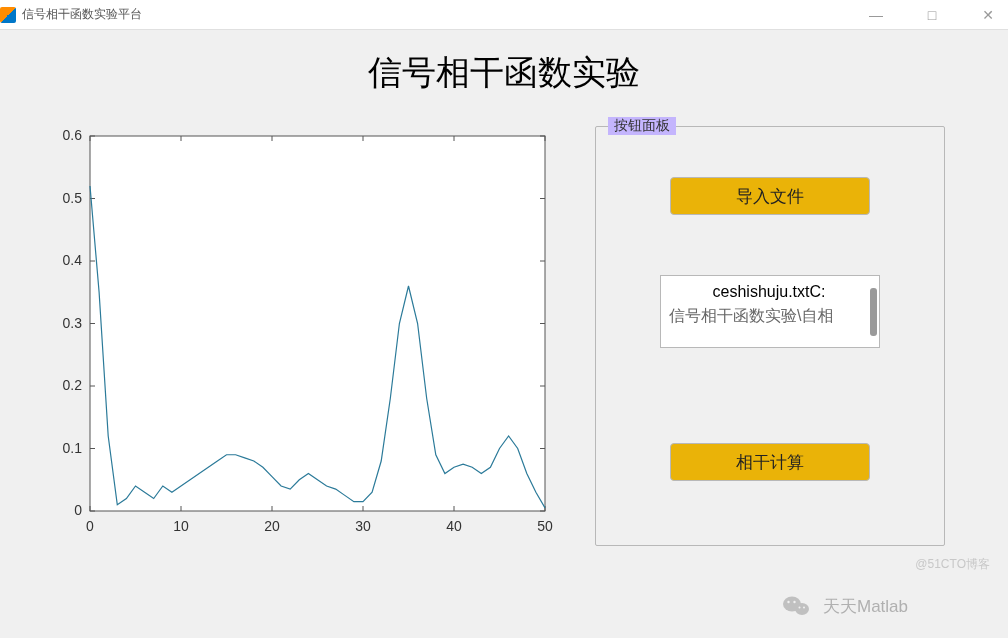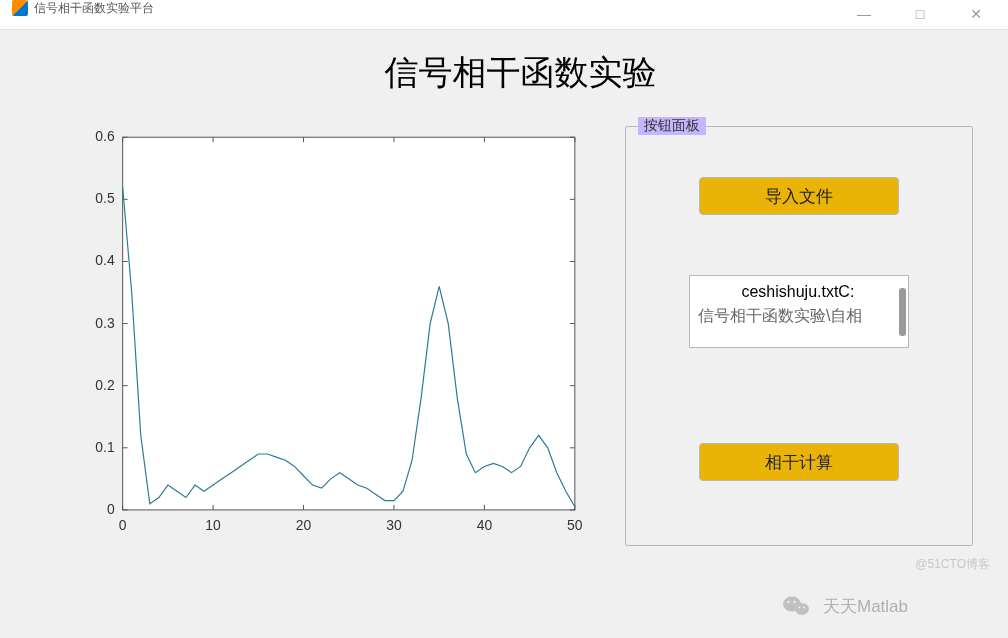--- a/index.html
+++ b/index.html
@@ -9,21 +9,22 @@
       width: 1008px;
       height: 638px;
       overflow: hidden;
       position: relative;
     }
     .titlebar {
       height: 30px;
       background: #ffffff;
       border-bottom: 1px solid #e0e0e0;
       display: flex;
-      padding: 0 12px;
+      align-items: center;
+      padding: 0 0;
     }
     .titlebar-icon {
       width: 16px;
       height: 16px;
       background: linear-gradient(135deg, #ff8c00 0%, #ff8c00 50%, #0077c8 50%, #0077c8 100%);
       margin-right: 6px;
       border-radius: 2px;
     }
     .titlebar-title {
       font-size: 12px;
@@ -39,21 +40,20 @@
       height: 28px;
       display: flex;
       align-items: center;
       justify-content: center;
       color: #999;
       font-size: 14px;
       cursor: pointer;
     }
     .main-content {
       padding: 20px 35px 0 35px;
-      margin-left: 33px;
     }
     .page-title {
       text-align: center;
       font-size: 34px;
       font-weight: normal;
       color: #000;
       margin-bottom: 30px;
       font-family: "SimSun", serif;
     }
     .body-row {

